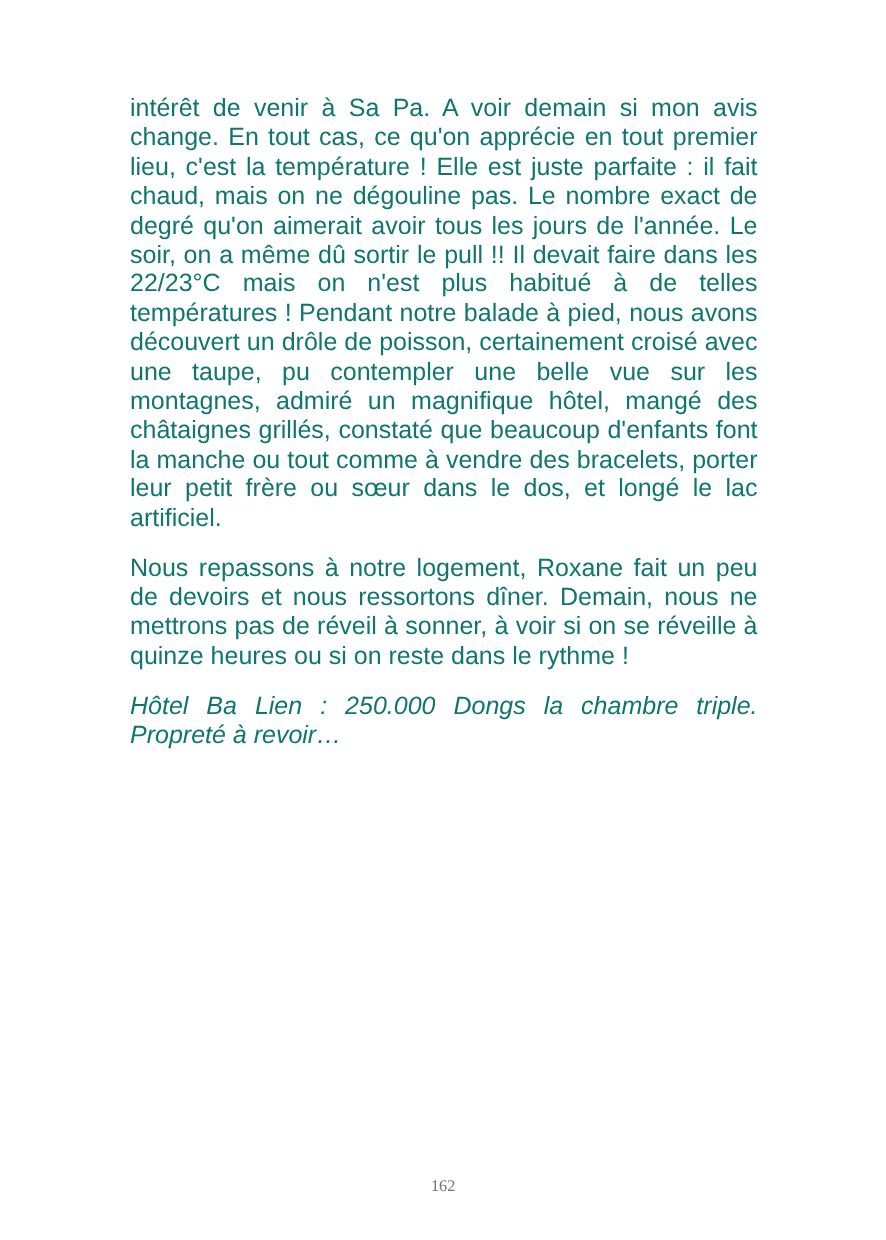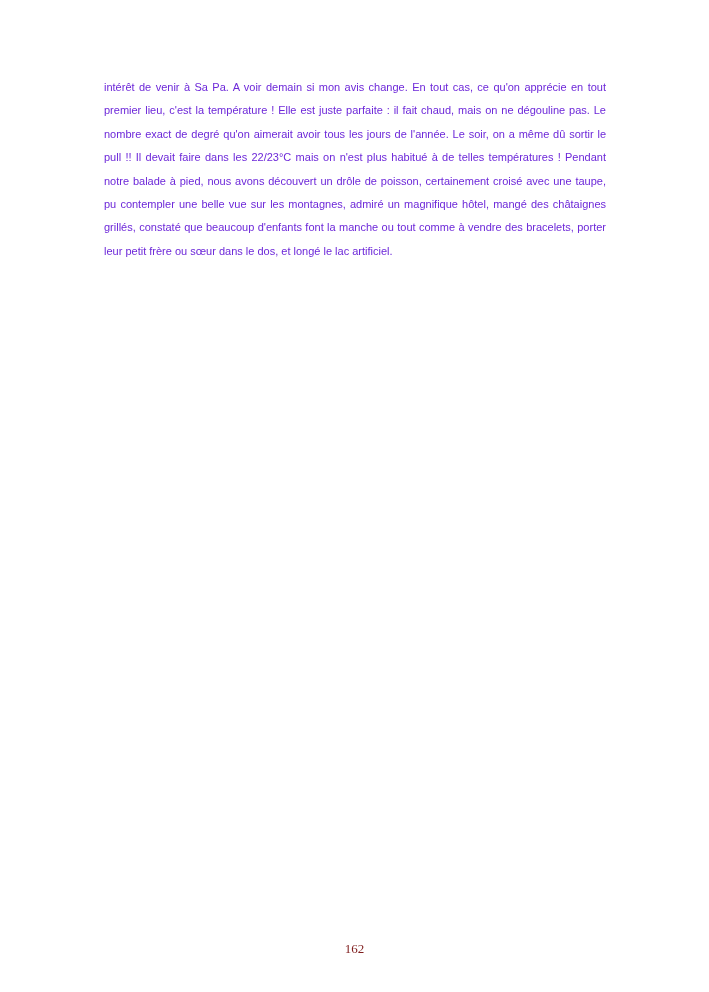--- a/index.html
+++ b/index.html
@@ -13,44 +13,46 @@
     height: 992px;
     background: #ffffff;
     overflow: hidden;
     font-family: "Liberation Sans", sans-serif;
   }
   .text-block {
     position: absolute;
     left: 104px;
     top: 76px;
     width: 502px;
-    color: #6d28d9;
-    font-size: 11px;
+    color: #0f766e;
+    font-size: 20px;
     line-height: 23.4px;
     text-align: justify;
   }
   .para {
     margin: 0 0 16.5px 0;
     padding: 0;
   }
   .para.italic {
     font-style: italic;
   }
   .page-number {
     position: absolute;
     left: 0;
     right: 0;
     top: 941px;
     text-align: center;
     font-family: "Liberation Serif", serif;
     font-size: 13px;
-    color: #7f1d1d;
+    color: #737373;
   }
 </style>
 </head>
 <body>
 
 <div class="page">
   <div class="text-block">
     <p class="para">intérêt de venir à Sa Pa. A voir demain si mon avis change. En tout cas, ce qu'on apprécie en tout premier lieu, c'est la température&nbsp;! Elle est juste parfaite&nbsp;: il fait chaud, mais on ne dégouline pas. Le nombre exact de degré qu'on aimerait avoir tous les jours de l'année. Le soir, on a même dû sortir le pull&nbsp;!! Il devait faire dans les 22/23°C mais on n'est plus habitué à de telles températures&nbsp;! Pendant notre balade à pied, nous avons découvert un drôle de poisson, certainement croisé avec une taupe, pu contempler une belle vue sur les montagnes, admiré un magnifique hôtel, mangé des châtaignes grillés, constaté que beaucoup d'enfants font la manche ou tout comme à vendre des bracelets, porter leur petit frère ou sœur dans le dos, et longé le lac artificiel.</p>
+    <p class="para">Nous repassons à notre logement, Roxane fait un peu de devoirs et nous ressortons dîner. Demain, nous ne mettrons pas de réveil à sonner, à voir si on se réveille à quinze heures ou si on reste dans le rythme&nbsp;!</p>
+    <p class="para italic">Hôtel Ba Lien&nbsp;: 250.000 Dongs la chambre triple. Propreté à revoir…</p>
   </div>
   <div class="page-number">162</div>
 </div>
 
 </body></html>

